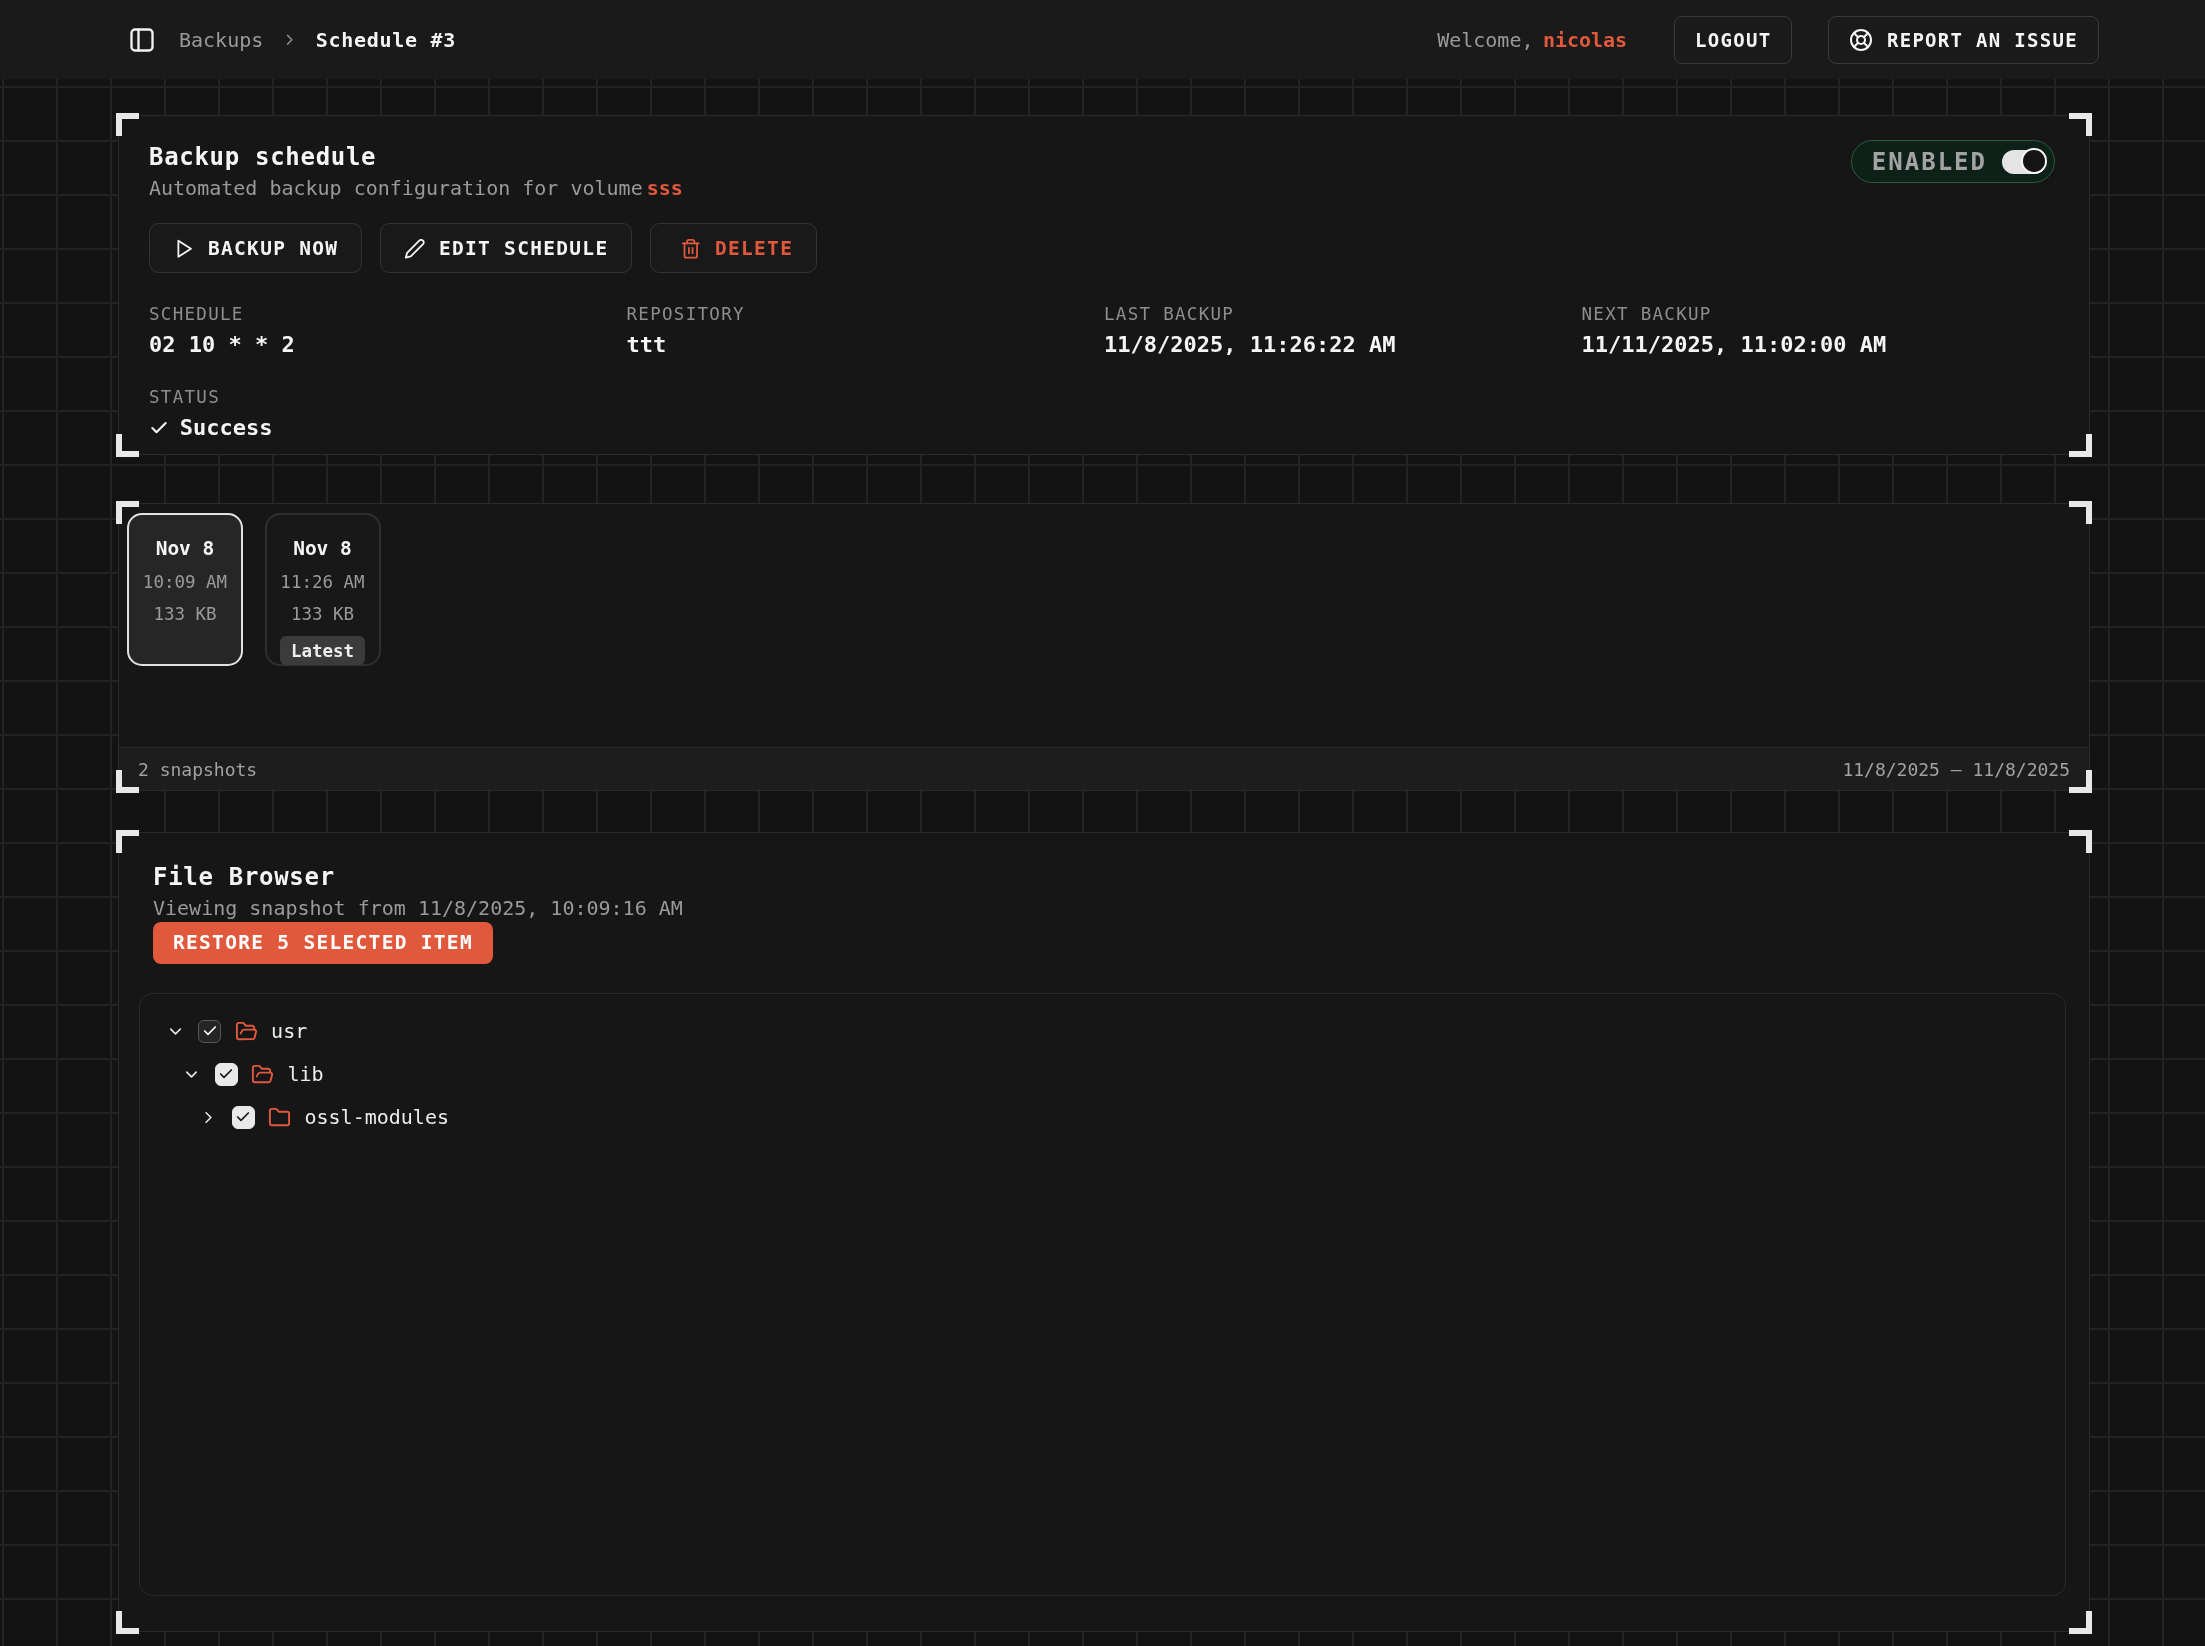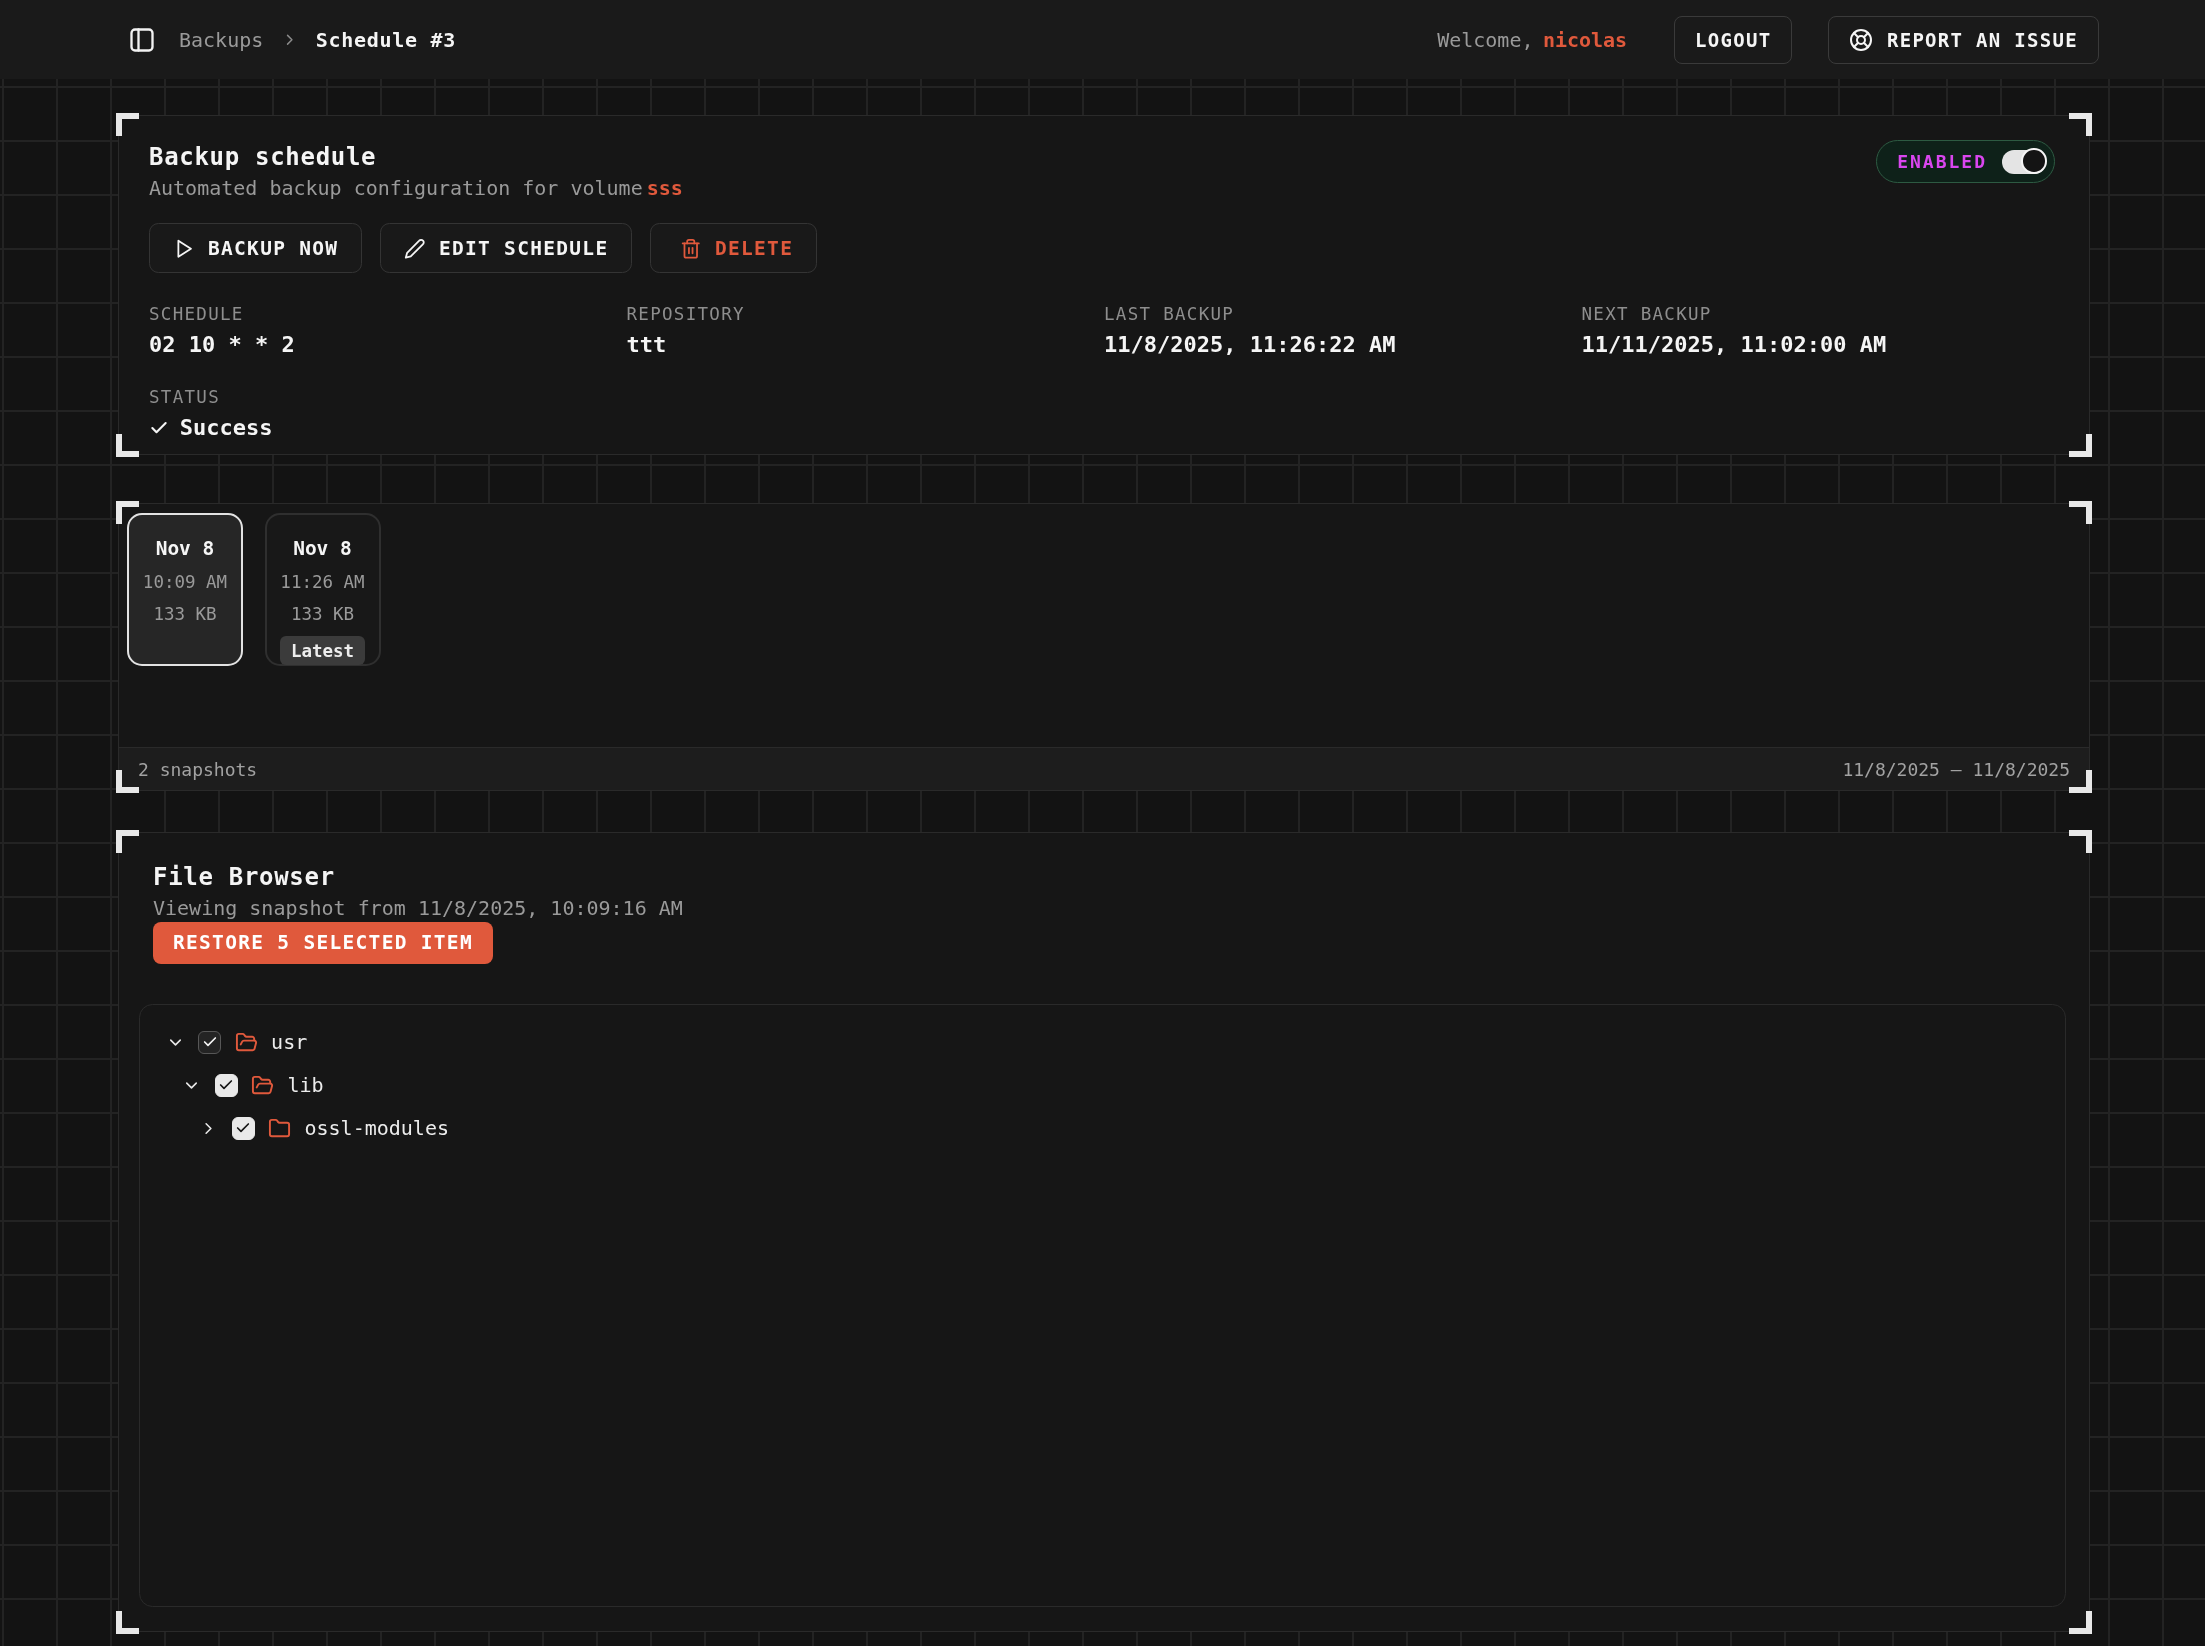--- a/index.html
+++ b/index.html
@@ -52,21 +52,21 @@
   .panel-schedule{ margin-top:36px; height:340px; padding:27px 30px; }
   .panel-title{ font-size:24px; font-weight:bold; color:#f5f5f5; letter-spacing:0.7px; }
   .panel-sub{ font-size:20px; color:#9a9a9a; margin-top:5.4px; }
   .panel-sub .accent{ color:#E0593C; font-weight:bold; margin-left:4px; }
   .enabled-pill{
     position:absolute; top:24px; right:34px;
     display:flex; align-items:center; gap:15px;
     height:43px; padding:0 8px 0 20px;
     background:#0e2119; border:1.3px solid #2d5a42; border-radius:21.5px;
   }
-  .enabled-label{ font-size:18px; font-weight:bold; color:#d946ef; letter-spacing:2px; }
+  .enabled-label{ font-size:24px; font-weight:bold; color:#a3a3a3; letter-spacing:2px; }
   .toggle{ position:relative; width:44px; height:24px; background:#e4e4e4; border-radius:12px; cursor:pointer; }
   .toggle .knob{
     position:absolute; right:-0.7px; top:-1.3px; width:25.6px; height:25.6px;
     background:#141414; border:2px solid #f5f5f5; border-radius:50%;
   }
   .actions{ display:flex; gap:17.5px; margin-top:23px; }
   .action-btn{
     display:flex; align-items:center; gap:13.5px;
     height:50px; padding:0 23px; background:#191919;
     border:1.3px solid #343434; border-radius:9.4px;
@@ -104,21 +104,21 @@
   
   .panel-browser{ margin-top:41px; height:800px; padding:30px 34px; }
   .browser-head{ display:flex; align-items:flex-start; justify-content:space-between;flex-direction:column; }
   .restore-btn{
     margin-top:1.3px; height:42px; padding:0 20px;
     background:#E0593C; border:none; border-radius:8px;
     color:#fff; font-family:inherit; font-size:19.5px; font-weight:bold;
     letter-spacing:1.3px; cursor:pointer;
   }
   .tree{
-    margin:40px -11.4px 0 -14px; height:603px;
+    margin:29px -11.4px 0 -14px; height:603px;
     border:1.3px solid #2a2a2a; border-radius:13.5px; padding:16px 0;
   }
   .tree-row{ display:flex; align-items:center; height:43px; gap:13.5px; cursor:pointer; }
   .tree-row .chev{ display:flex; color:#e8e8e8; }
   .checkbox{
     width:23px; height:23px; border-radius:6px; display:flex;
     align-items:center; justify-content:center; cursor:pointer;
   }
   .checkbox.dark{ background:#242424; border:1.3px solid #575757; color:#f5f5f5; }
   .checkbox.light{ background:#e9e9e9; border:1.3px solid #e9e9e9; color:#161616; }

